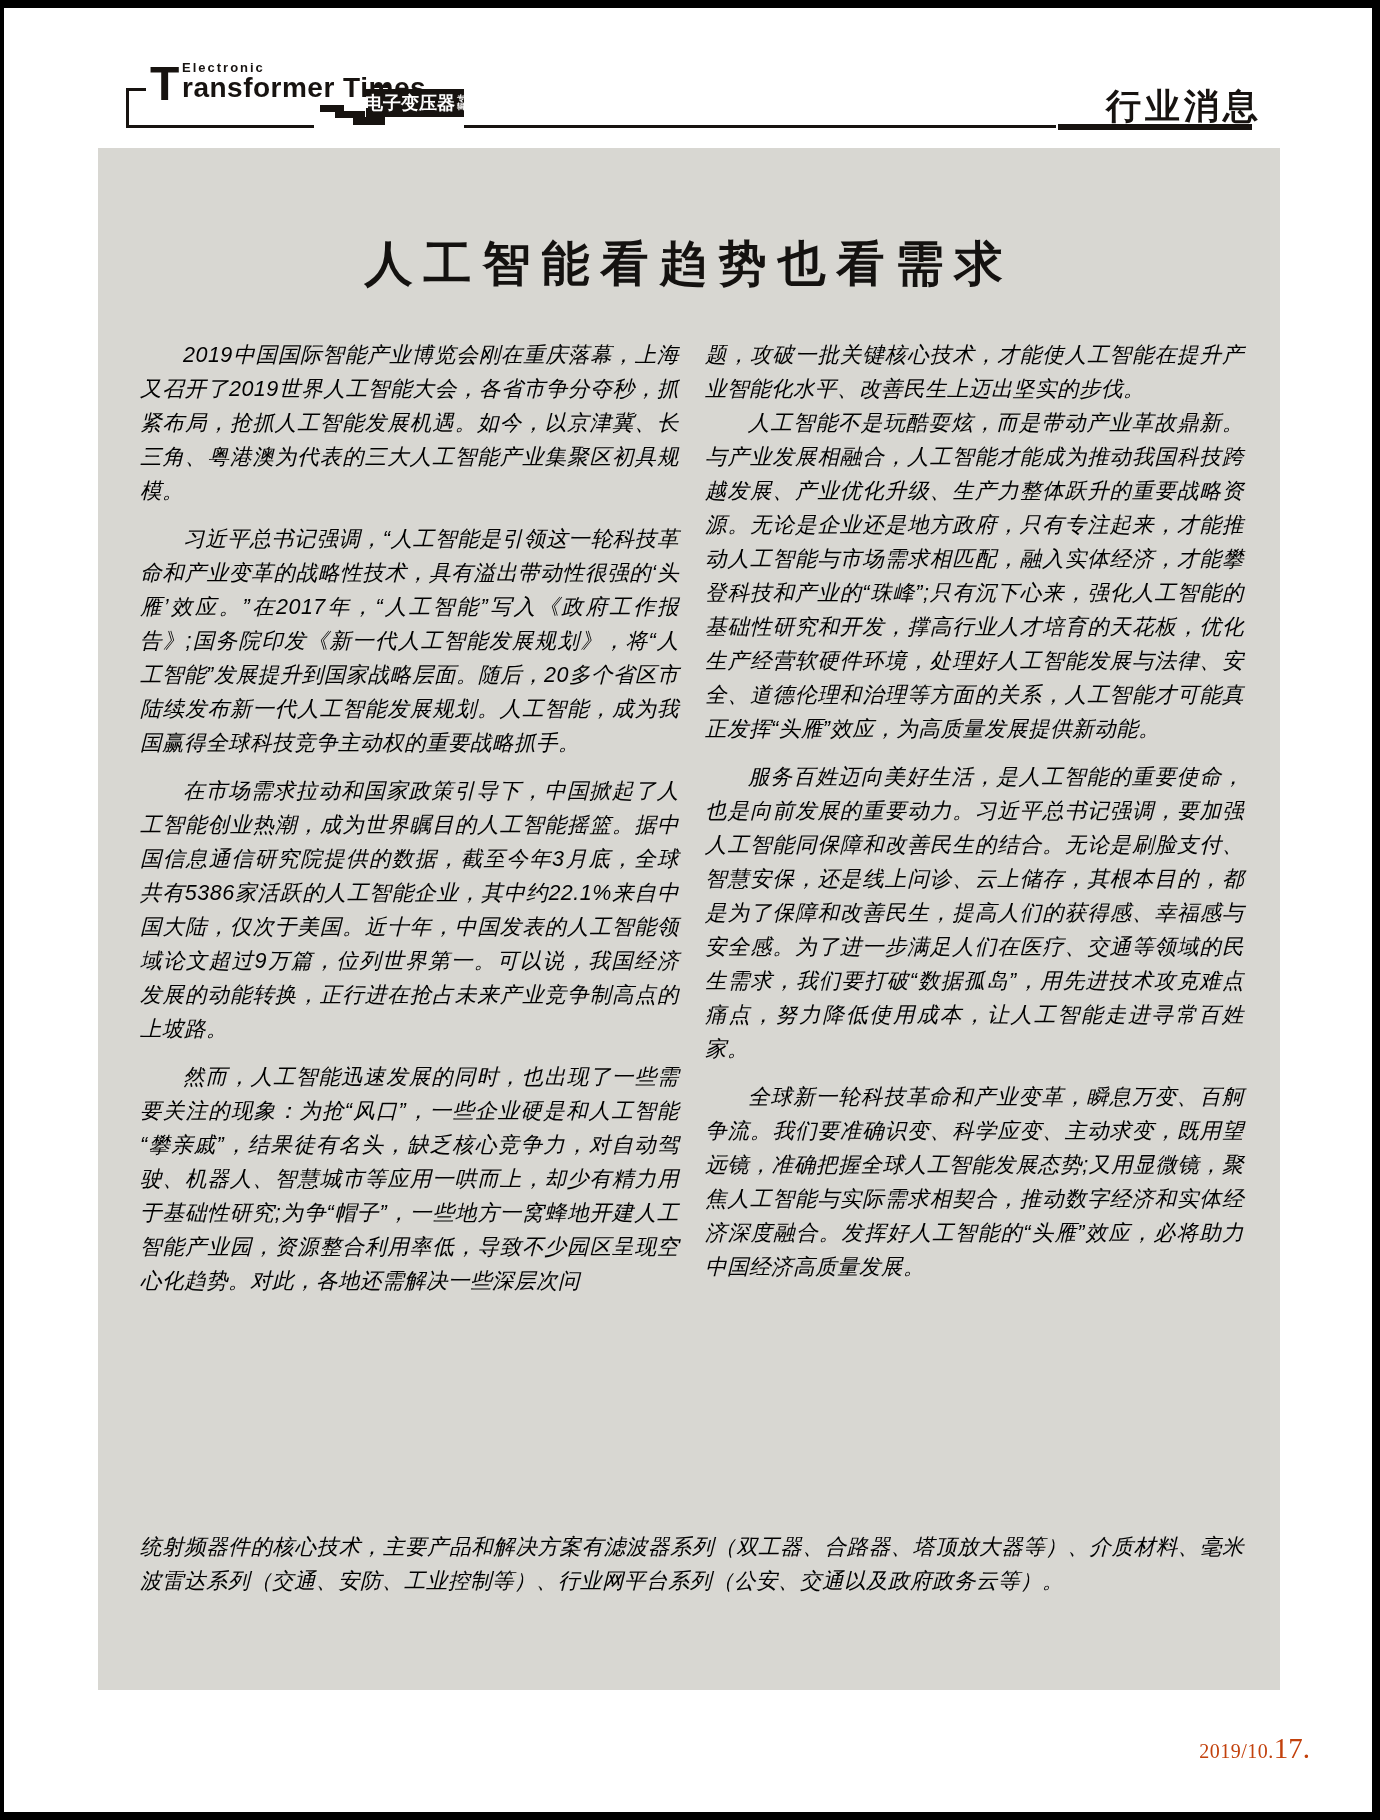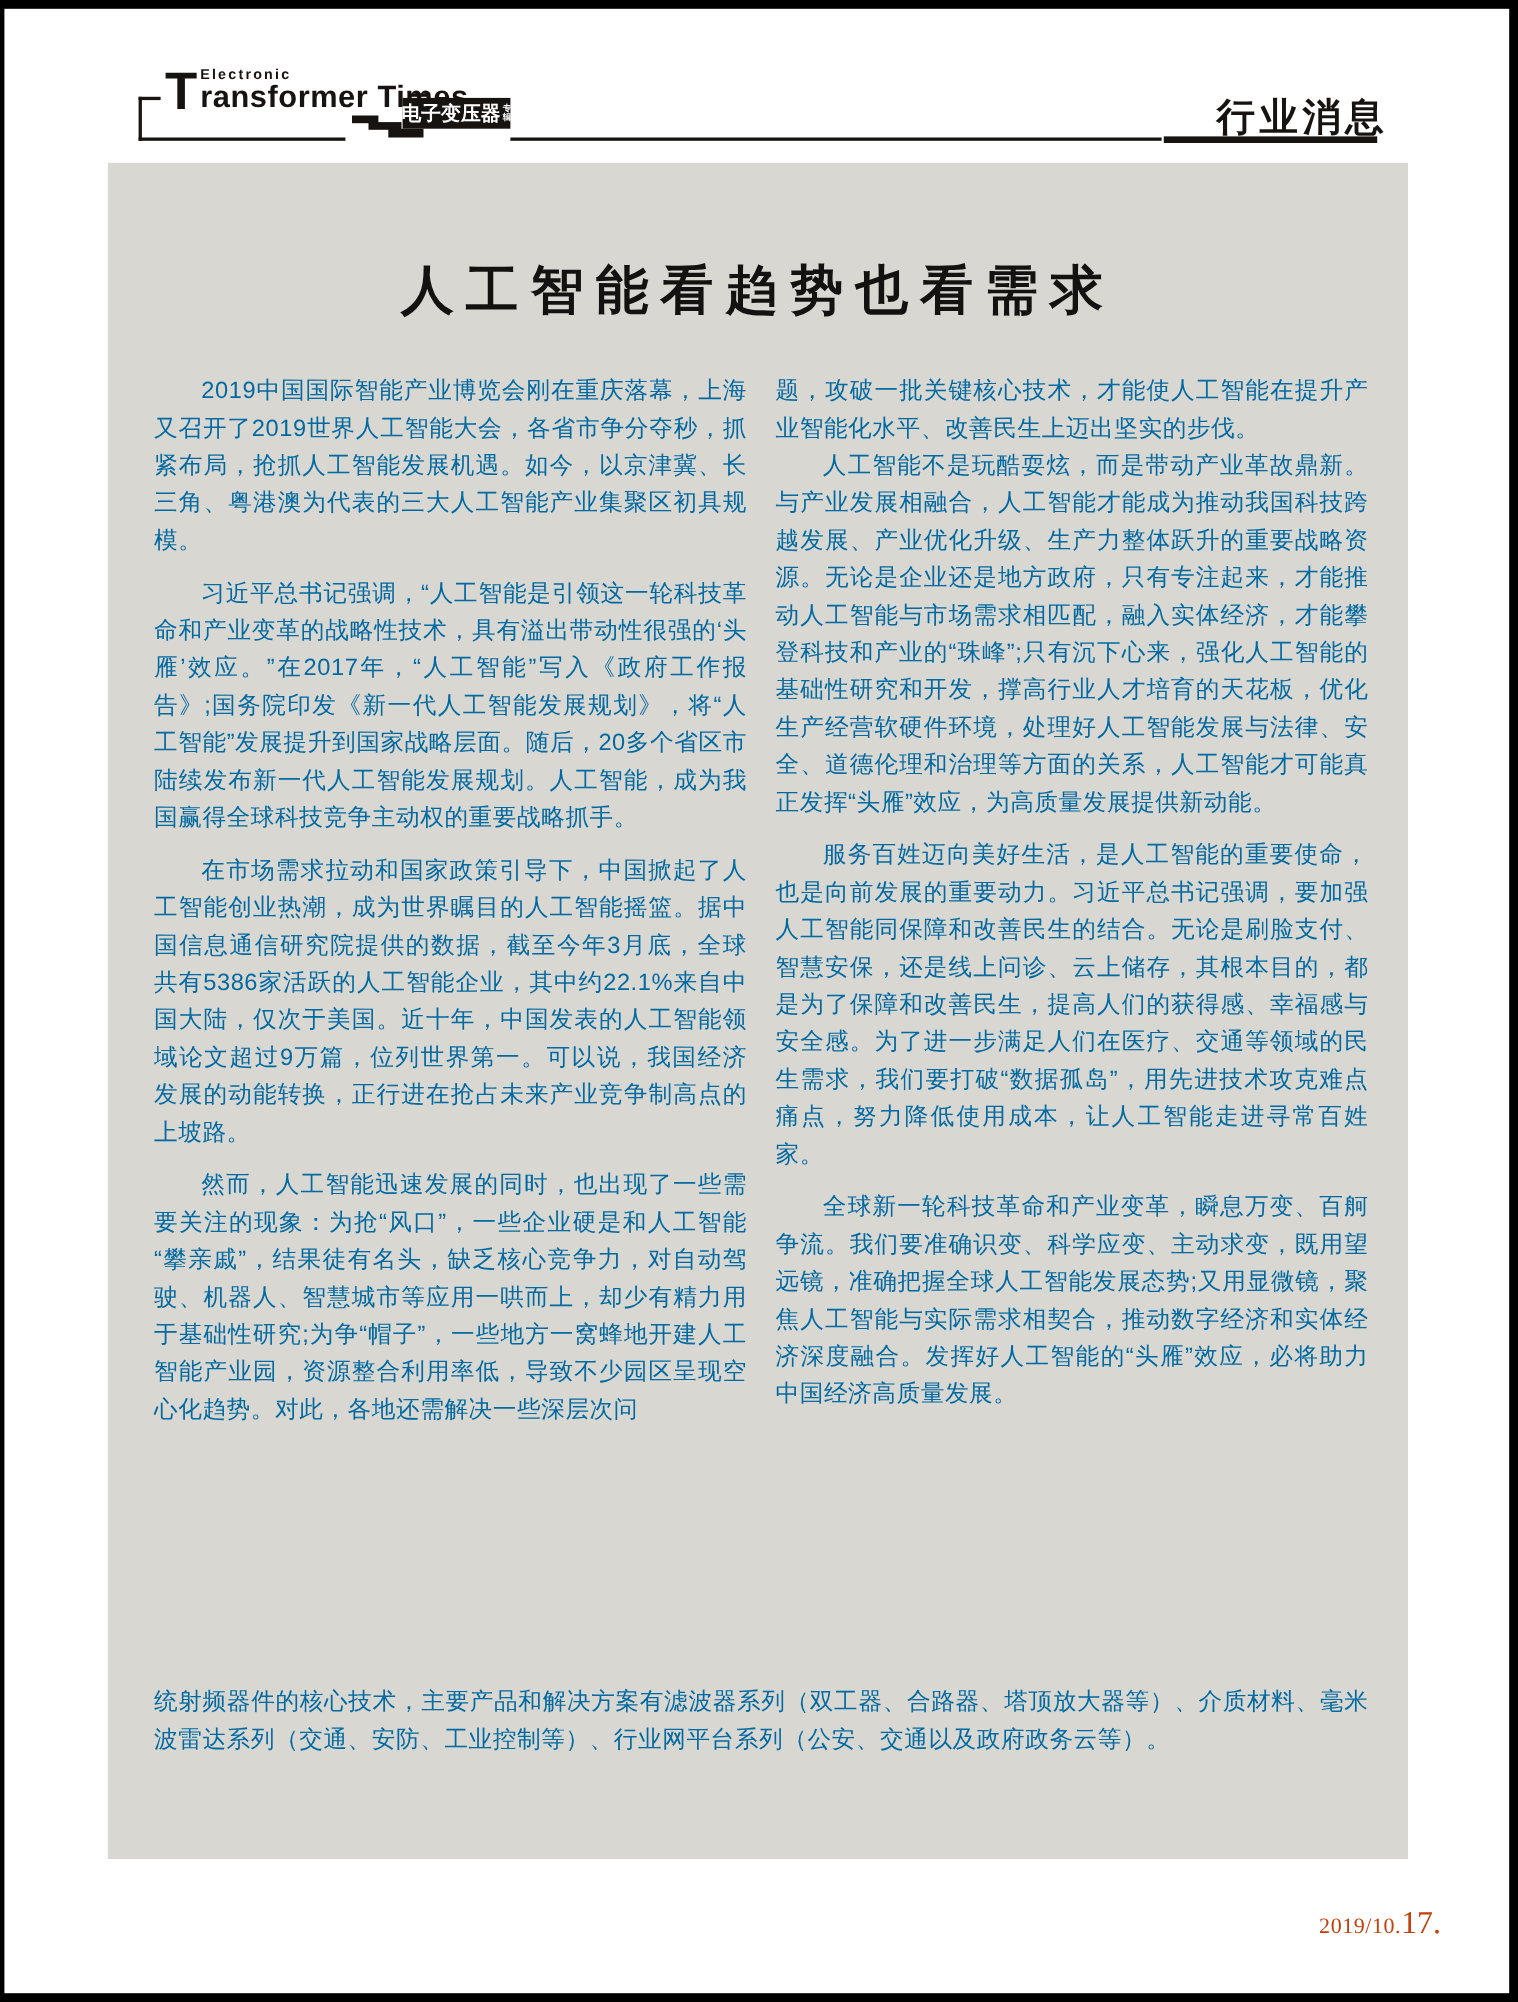--- a/index.html
+++ b/index.html
@@ -65,22 +65,22 @@
   .art1-title{top:60px;font-size:48px;letter-spacing:11px;margin-top:24px;}
   .art2-title{top:1228px;font-size:46px;letter-spacing:1px;}
 
   .cols{
     position:absolute;left:42px;width:1104px;display:flex;gap:26px;
   }
   .art1-cols{top:190px;}
   .art2-cols{top:1382px;}
   .col{flex:1 1 0;min-width:0;}
   .col p{
-    margin:0 0 14px 0;font-size:21.5px;line-height:34px;color:#0369a1;
-    text-align:justify;text-indent:2em;letter-spacing:0.5px;
+    margin:0 0 14px 0;font-size:21.5px;line-height:34px;color:#000000;
+    text-align:justify;text-indent:2em;letter-spacing:0.5px;font-style:italic;
   }
   .col p.cont{text-indent:0;}
   .col p.tight{margin-bottom:0;}
 
   .page-footer{
     position:absolute;left:1000px;top:1732px;width:310px;text-align:right;
     color:#c2410c;font-family:"Liberation Serif", serif;
   }
   .page-footer .date{font-size:20px;letter-spacing:0.5px;}
   .page-footer .pagenum{font-size:29px;}

